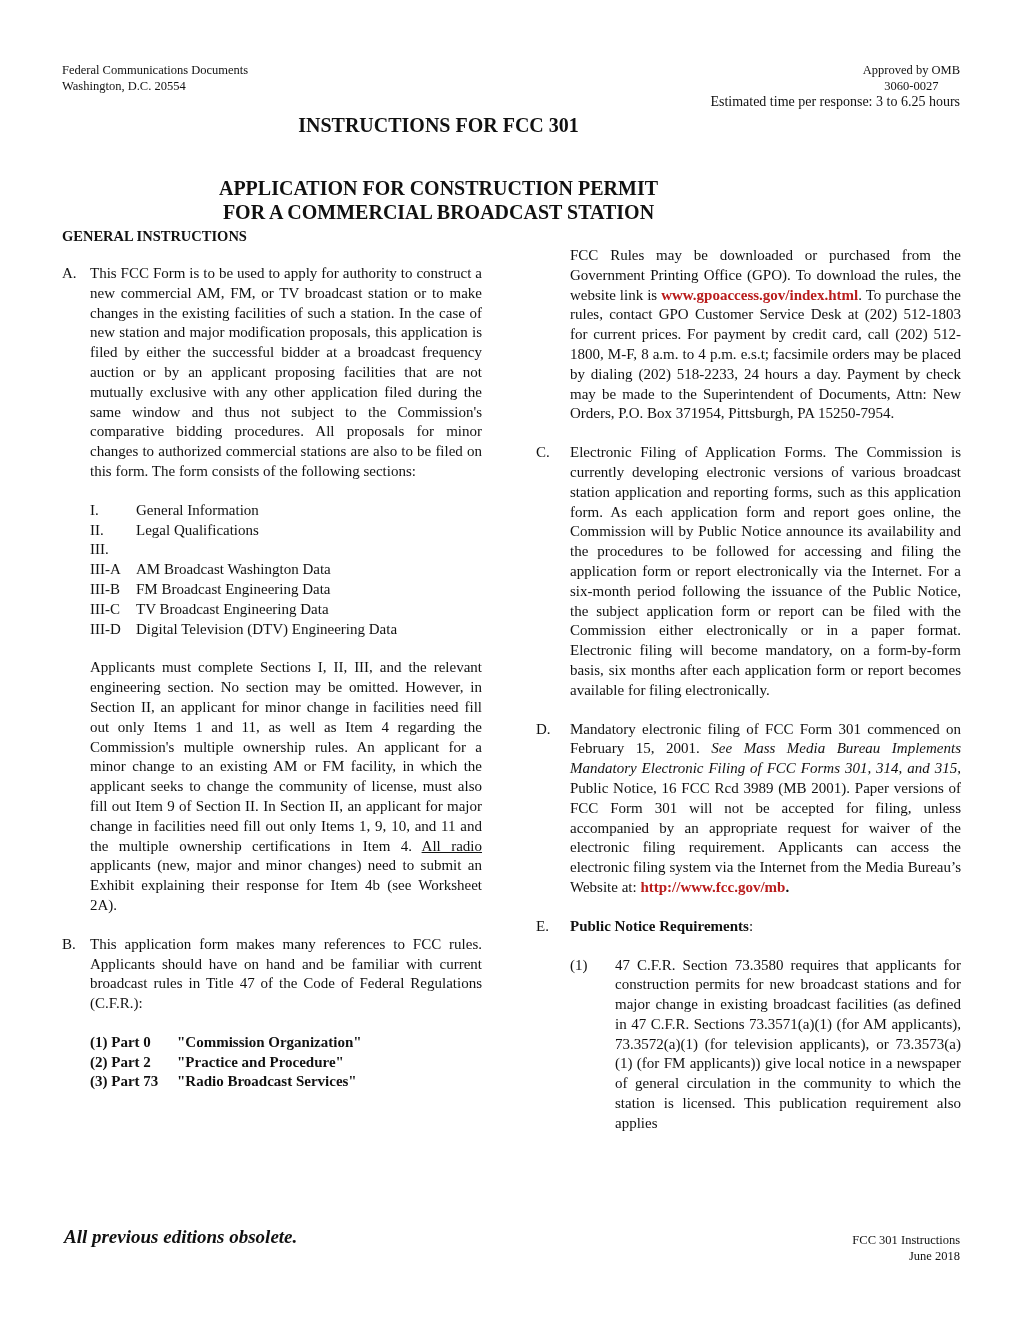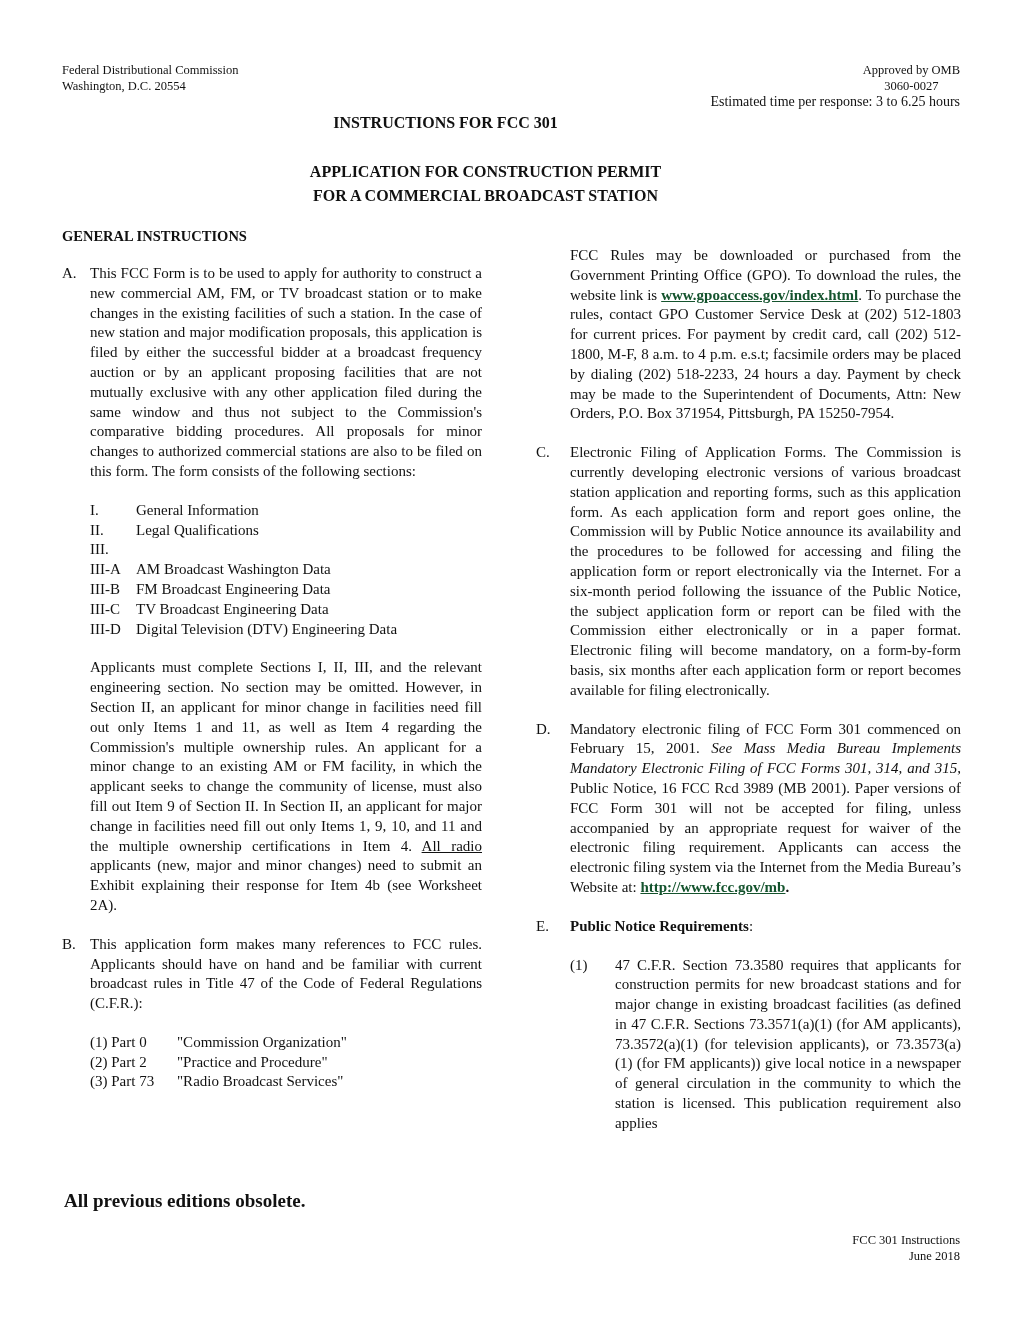--- a/index.html
+++ b/index.html
@@ -5,49 +5,49 @@
     html, body { margin: 0; padding: 0; background: #ffffff; }
     body {
       width: 1020px; height: 1320px; position: relative; overflow: hidden;
       font-family: "Liberation Serif", "DejaVu Serif", serif; color: #111;
     }
     .abs { position: absolute; }
     .small { font-size: 12.5px; line-height: 16px; }
     .hdr-left { left: 62px; top: 62px; }
     .hdr-right { right: 60px; top: 62px; text-align: center; }
     .hdr-right-time { right: 60px; top: 94px; font-size: 14px; line-height: 16px; }
-    .title { left: 0; width: 877px; text-align: center; font-weight: bold; font-size: 16px; margin-left: 7px; }
+    .title { left: 0; width: 877px; text-align: center; font-weight: bold; font-size: 20px; }
     .t1 { top: 114px; }
-    .t2 { top: 160px; line-height: 24px; padding-left: 40px; }
+    .t2 { top: 176px; line-height: 24px; }
     .body-text { font-size: 15px; line-height: 19.8px; text-align: justify; }
     .col-left { left: 62px; width: 420px; }
     .col-right { left: 536px; width: 425px; }
     .sec-head { font-weight: bold; font-size: 14.5px; }
     .item { position: relative; padding-left: 28px; }
     .item .lbl { position: absolute; left: 0; top: 0; }
     .list { padding-left: 28px; font-size: 15px; line-height: 19.8px; }
     .list-row { display: flex; }
     .list-row .k { width: 46px; flex: none; }
     .list-row .v { flex: 1; text-align: justify; }
     .parts { padding-left: 28px; font-size: 15px; line-height: 19.8px; }
-    .parts .row { display: flex; }
+    .parts .row { display: flex; font-weight: bold; }
     .parts .k { width: 87px; flex: none; }
     .parts .v { flex: 1; }
-    a.link { color: #14532d; font-weight: bold; text-decoration: underline; }
+    a.link { color: #b91c1c; font-weight: bold; }
     .u { text-decoration: underline; }
     .sub-item { position: relative; padding-left: 63px; }
     .sub-item .lbl { position: absolute; left: 0; top: 0; }
-    .footer-left { left: 64px; top: 1190px; font-size: 19px; font-weight: bold; }
+    .footer-left { left: 64px; top: 1226px; font-size: 19px; font-style: italic; font-weight: bold; }
     .footer-right { right: 60px; top: 1232px; font-size: 12.5px; line-height: 16px; text-align: right; }
   </style>
 </head>
 <body>
 
 <div class="abs small hdr-left">
-  <div>Federal Distributional Commission</div>
+  <div>Federal Communications Documents</div>
   <div>Washington, D.C.  20554</div>
 </div>
 <div class="abs small hdr-right">
   <div>Approved by OMB</div>
   <div>3060-0027</div>
 </div>
 <div class="abs hdr-right-time">Estimated time per response:  3 to 6.25 hours</div>
 
 <div class="abs title t1">INSTRUCTIONS FOR FCC 301</div>
 <div class="abs title t2">

